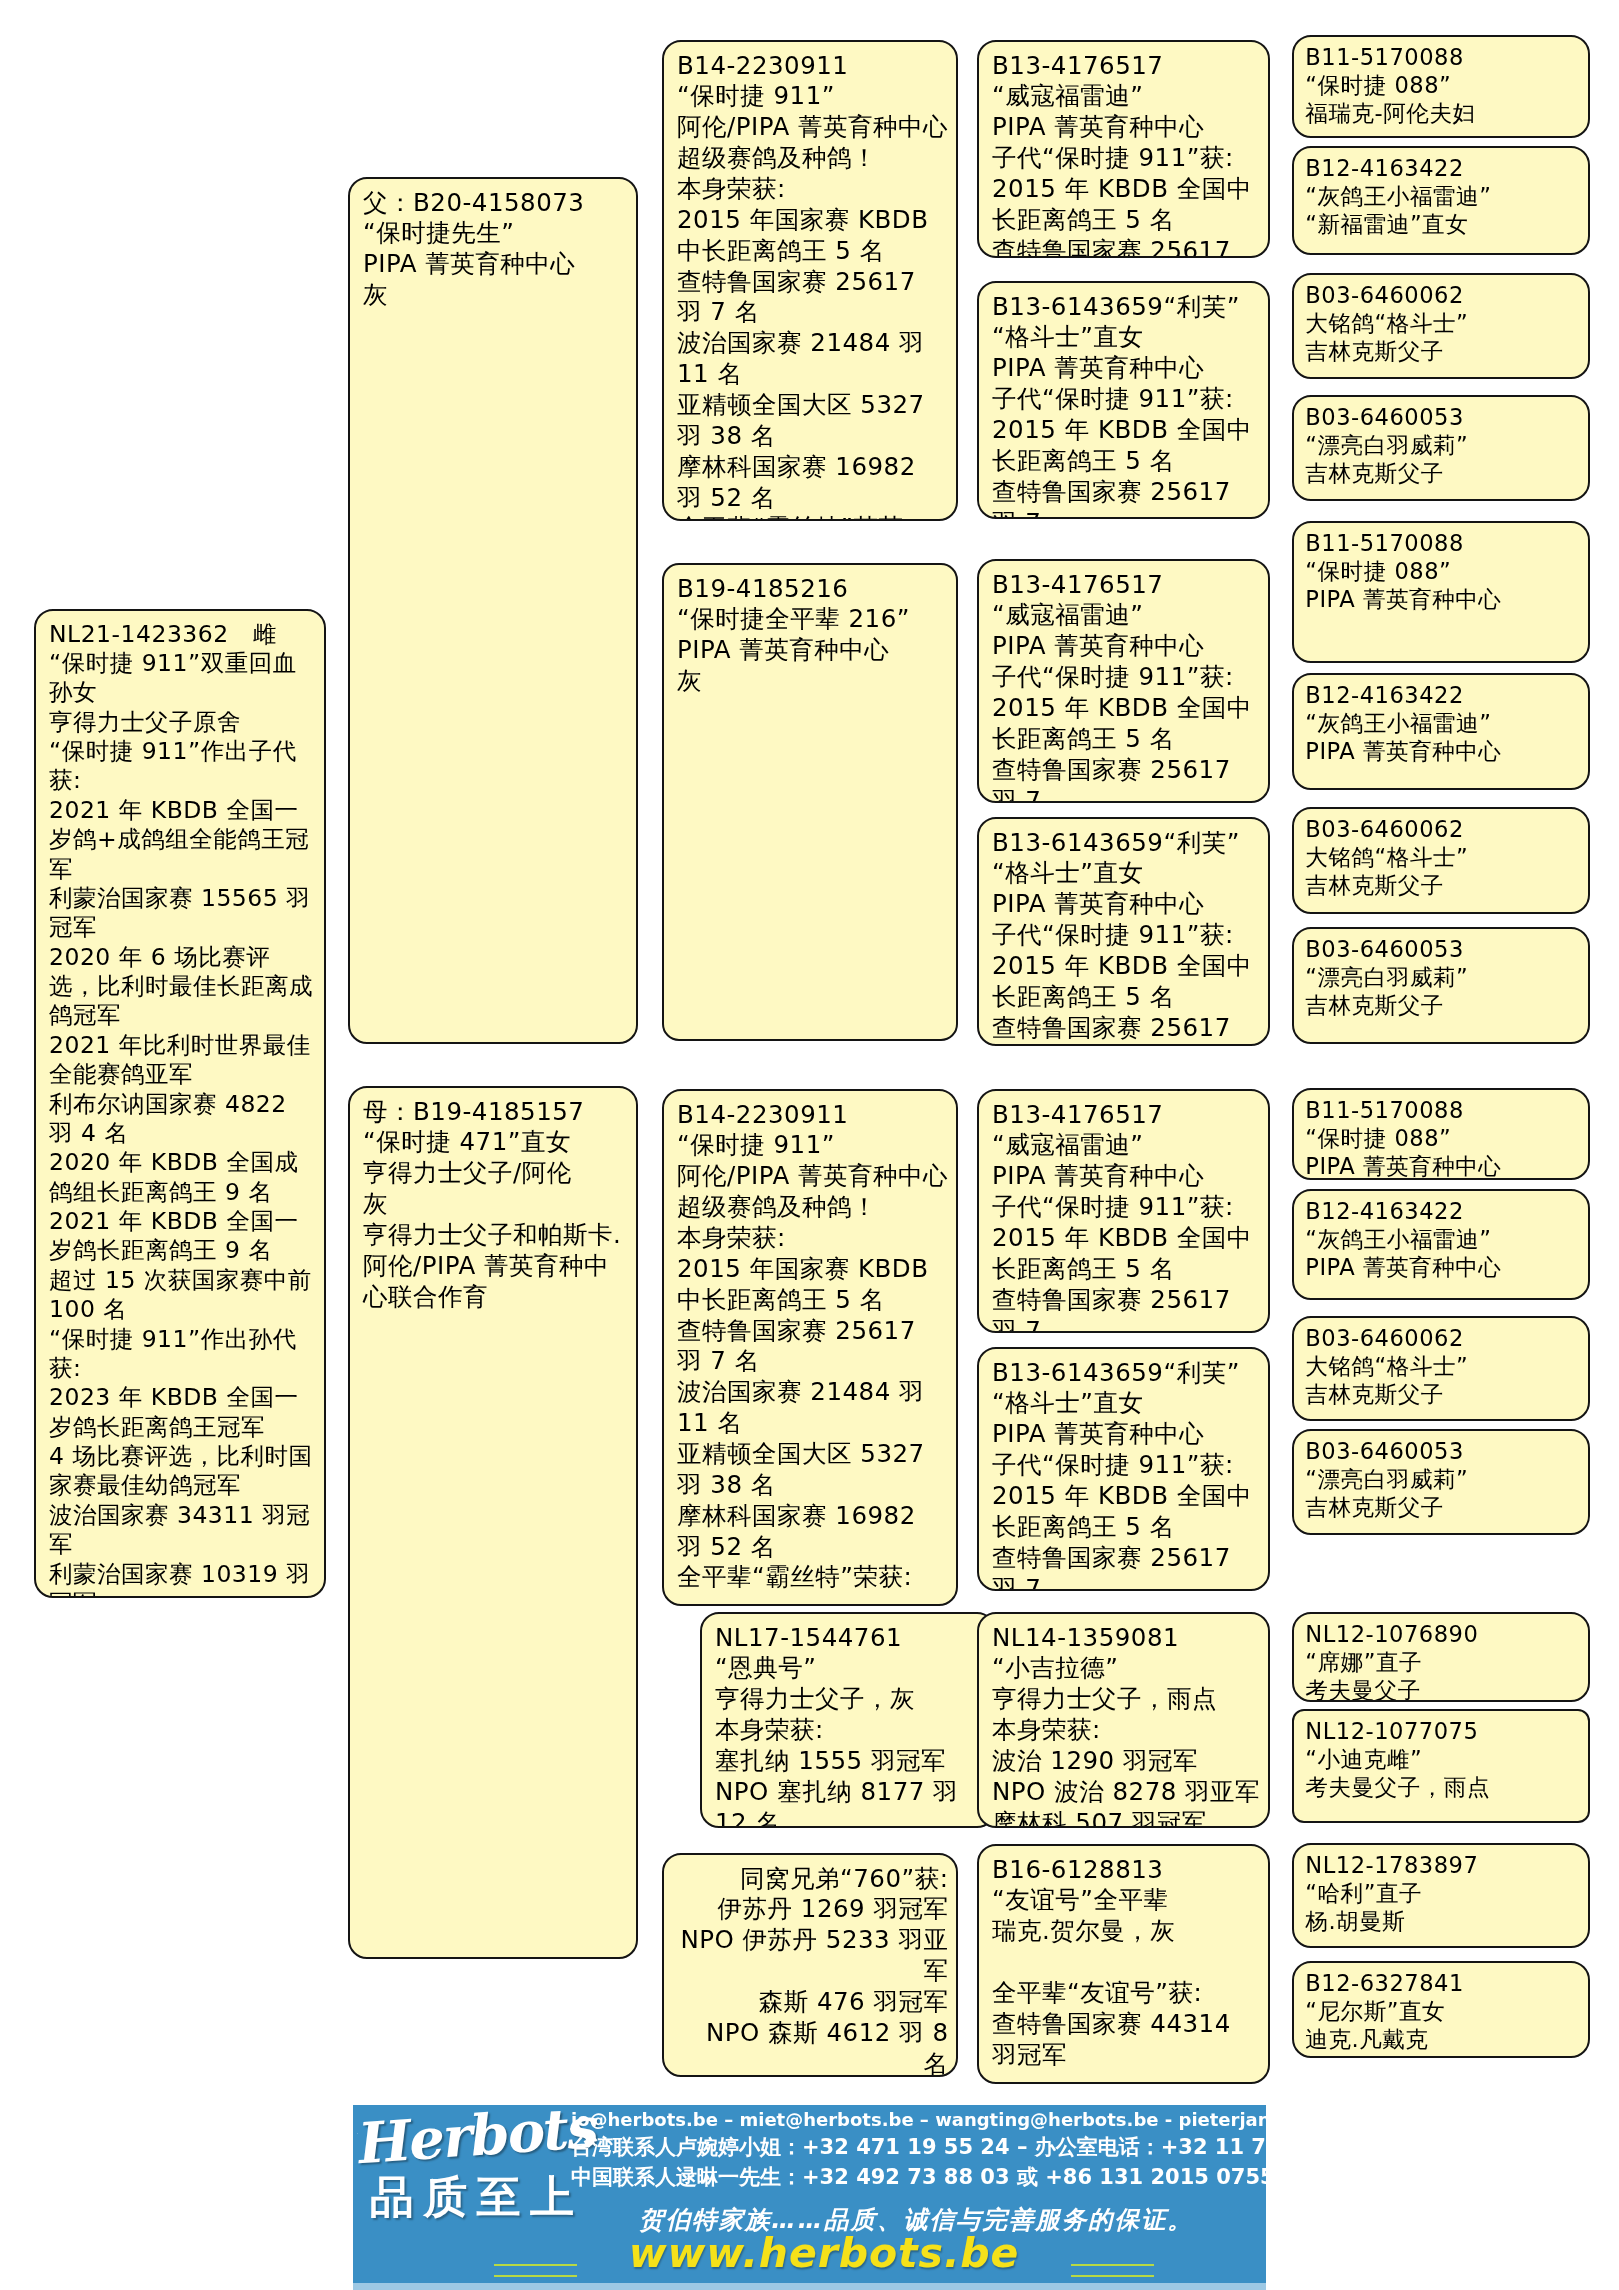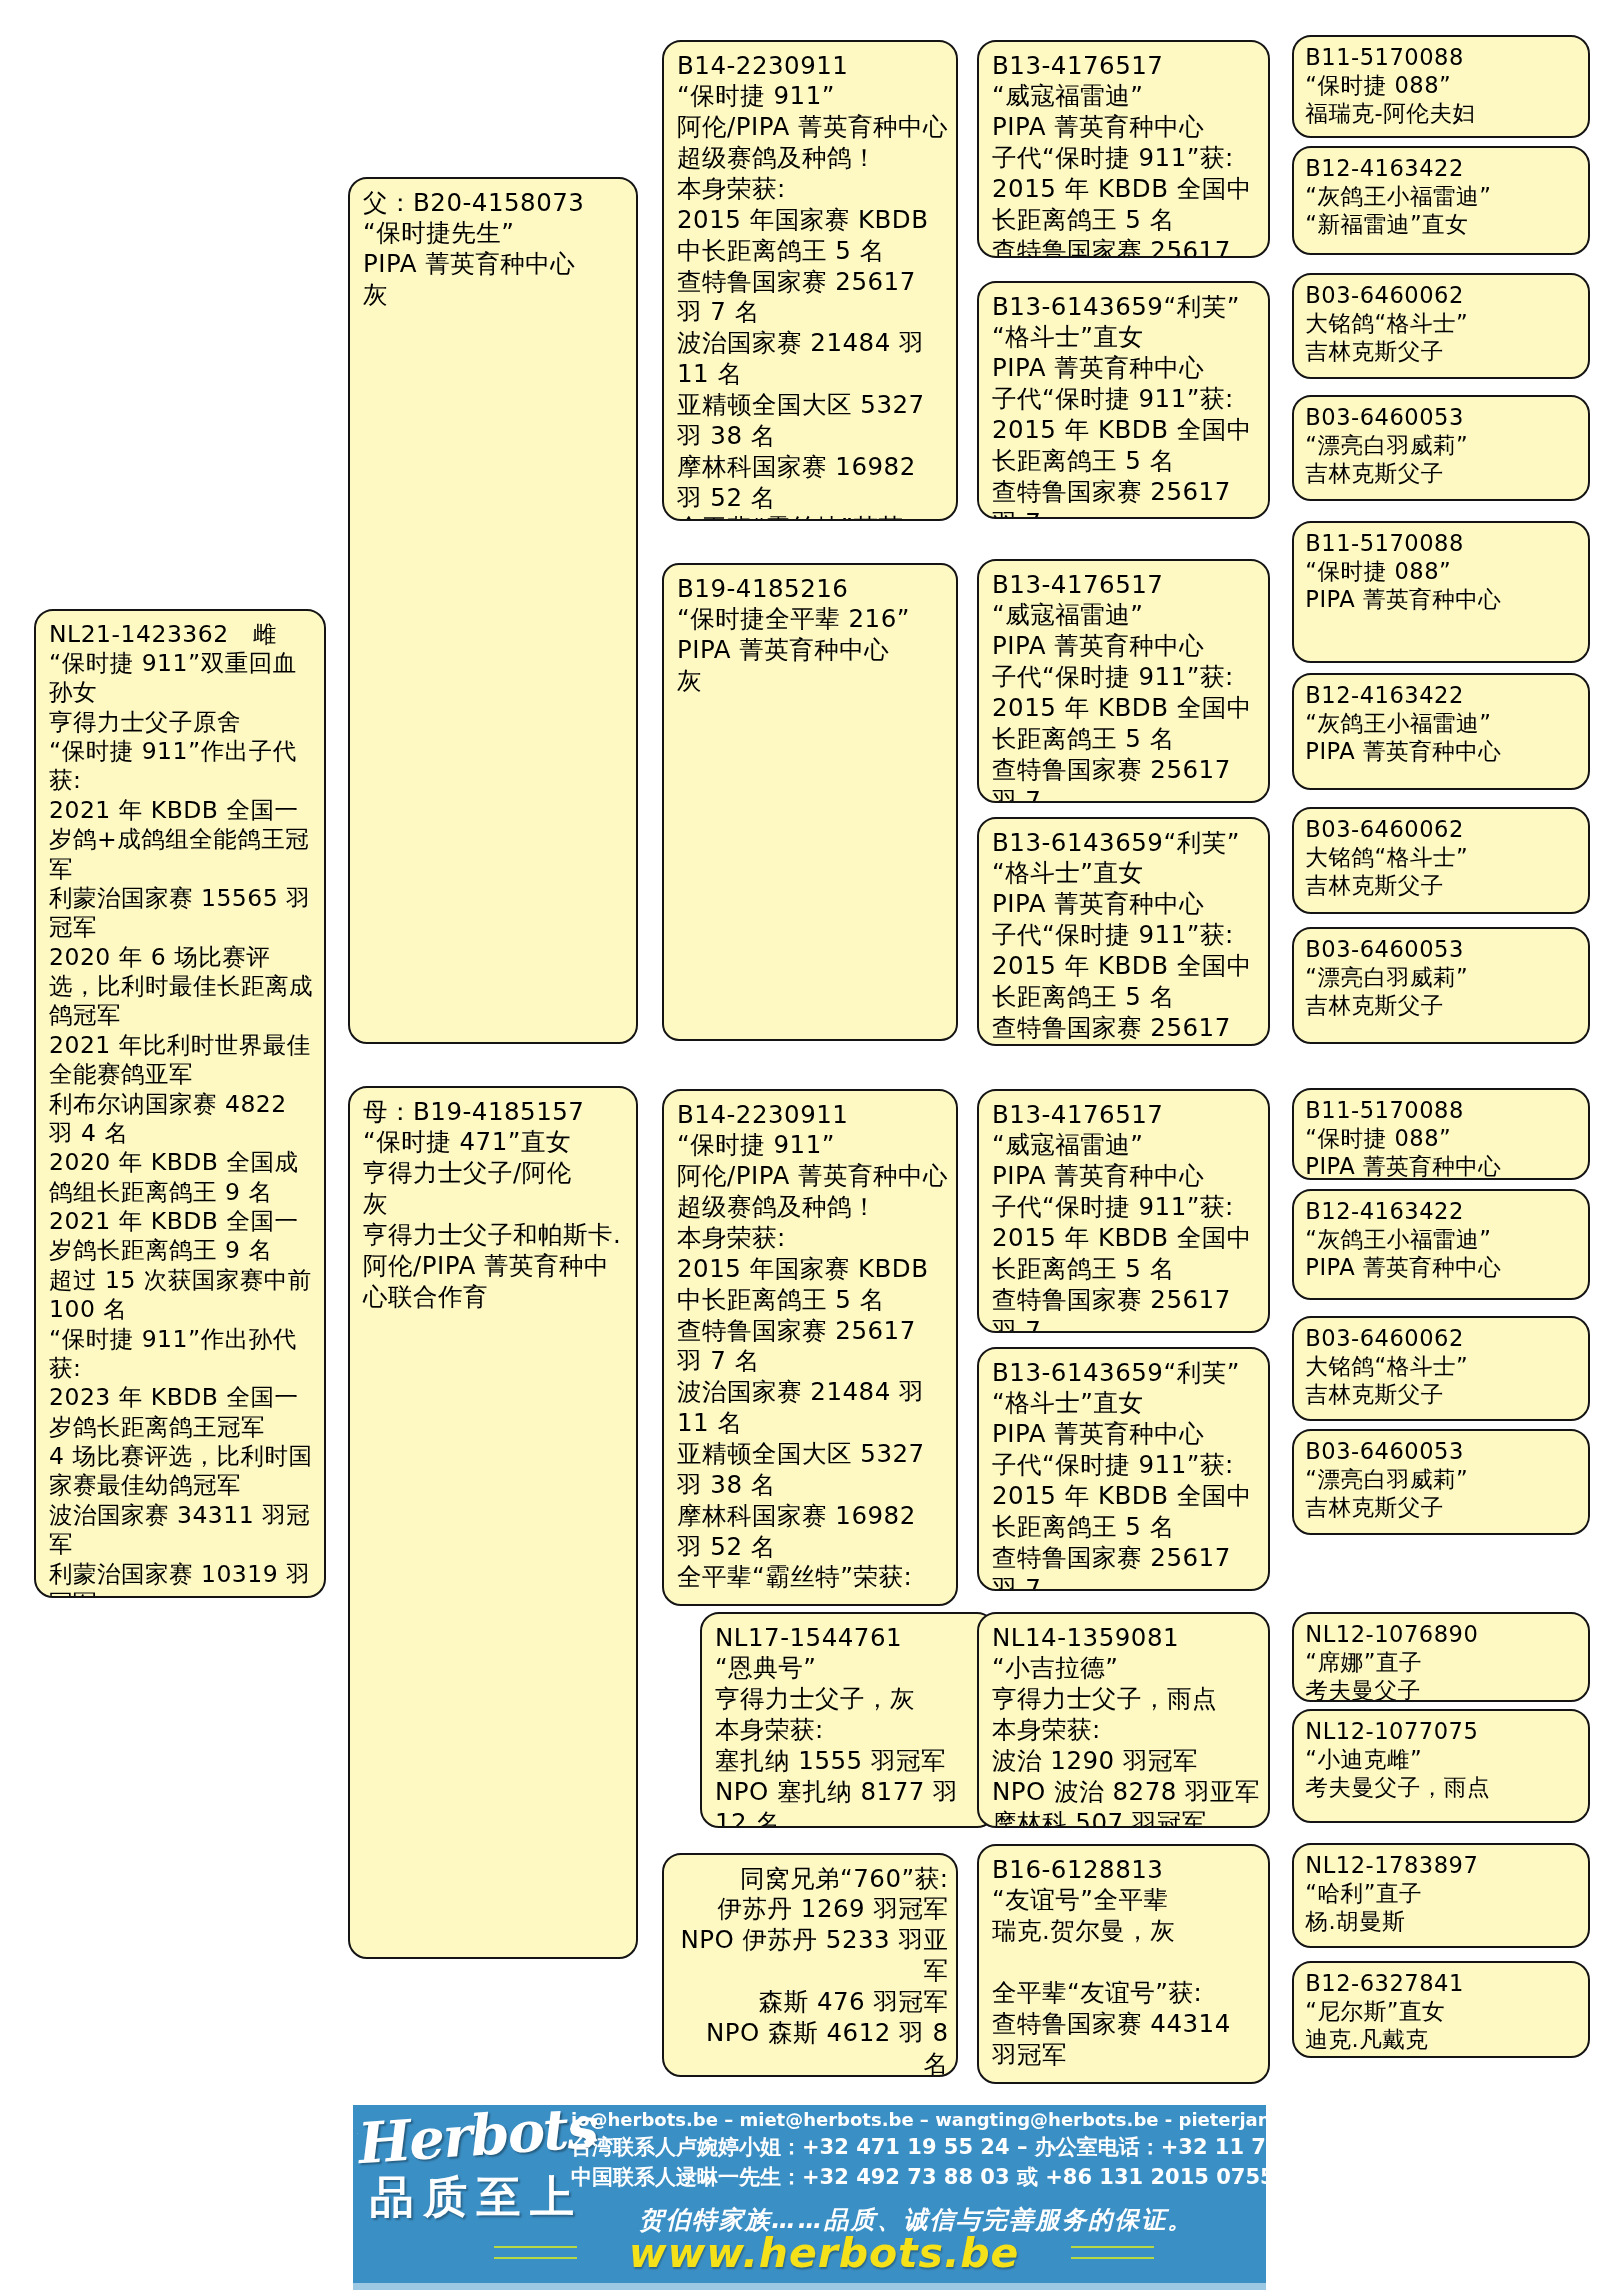--- a/index.html
+++ b/index.html
@@ -43,21 +43,21 @@
   .b-g4  { top:395px;  height:106px; }
   .b-g5  { top:521px;  height:142px; }
   .b-g6  { top:673px;  height:117px; }
   .b-g7  { top:807px;  height:107px; }
   .b-g8  { top:927px;  height:117px; }
   .b-g9  { top:1088px; height:92px;  }
   .b-g10 { top:1189px; height:111px; }
   .b-g11 { top:1316px; height:105px; }
   .b-g12 { top:1429px; height:106px; }
   .b-g13 { top:1612px; height:90px;  }
-  .b-g14 { top:1709px; height:114px; }
+  .b-g14 { top:1709px; height:114px;border-radius:12px; }
   .b-g15 { top:1843px; height:105px; }
   .b-g16 { top:1961px; height:97px; }
   
   .footer {
     position:absolute; left:353px; top:2105px; width:913px; height:179px;
     background:#3a8fc5; color:#fff; overflow:hidden;
   }
   .footer-strip {
     position:absolute; left:353px; top:2283px; width:913px; height:6.6px;
     background:#9dc8e4;
@@ -74,21 +74,21 @@
   .brand-slogan {
     font-size:44px; font-weight:bold; letter-spacing:9.4px; margin:5.6px 0 0 13px;
     text-shadow:1.9px 1.9px 1.9px rgba(0,0,0,0.3); white-space:nowrap;
   }
   .footer-right { position:absolute; left:218px; top:3.8px; width:691px; text-align:center; }
   .emails  { font-size:18px; font-weight:bold; text-align:right; padding-right:3.8px; white-space:nowrap; }
   .contact { font-size:21px; font-weight:bold; white-space:nowrap; margin-top:2.8px; }
   .slogan  { font-size:24.5px; font-weight:bold; font-style:italic; margin-top:11.3px; letter-spacing:1.9px; white-space:nowrap;text-align:center; }
   .web-row {
     position:absolute; left:132px; bottom:7.5px; width:678px;
-    display:flex; align-items:center; justify-content:center; gap:52px;
+    display:flex; align-items:flex-end; justify-content:center; gap:52px;
   }
   .dline { width:83px; height:8.5px; border-top:2.8px solid #b8d944; border-bottom:2.8px solid #b8d944; }
   .website {
     font-size:41px; font-weight:bold; font-style:italic; color:#f5e11a;
     letter-spacing:0.9px; white-space:nowrap;
     text-shadow:0.9px 1.9px 1.9px rgba(0,0,0,0.3);
   }
 </style>
 </head>
 <body>

